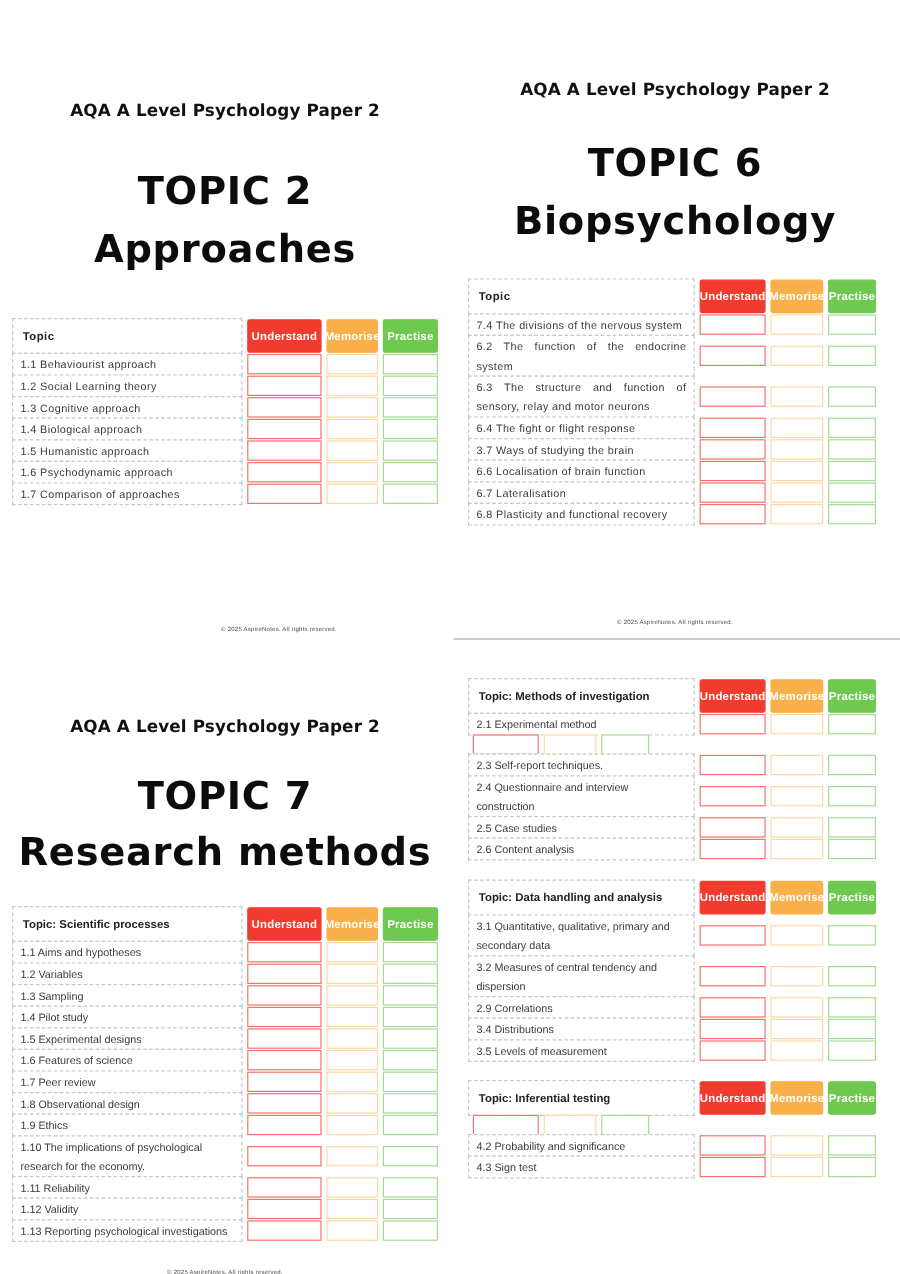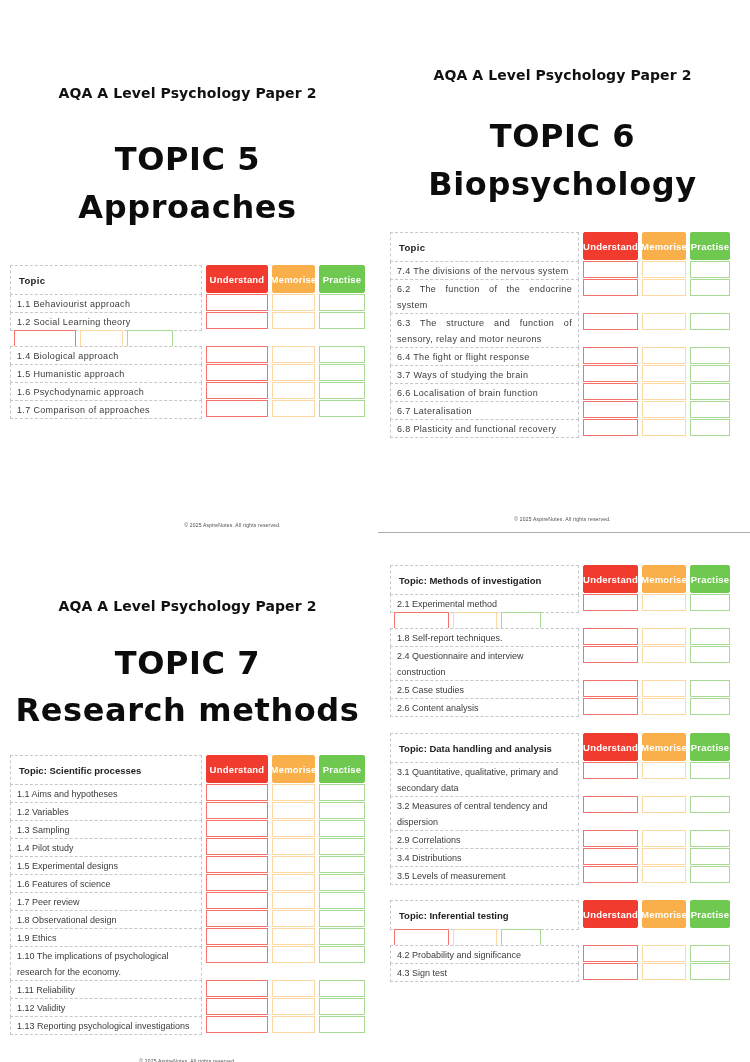--- a/index.html
+++ b/index.html
@@ -23,21 +23,21 @@
     font-family:"DejaVu Sans", sans-serif; font-weight:800; font-size:32px;
     line-height:36px; color:#0c0c0c; letter-spacing:0.6px;
   }
   .copyright {
     position:absolute; text-align:center; font-size:5px; color:#4a4a4a;
     left:0; right:0; letter-spacing:0.2px;
   }
 
   
   .checktable { position:absolute; }
-  .trow { display:flex; margin-top:-1px; align-items:flex-start; }
+  .trow { display:flex; margin-top:-1px; align-items:center; }
   .trow:first-child { margin-top:0; }
   .tcell {
     flex:1 1 auto; box-sizing:border-box; border:1px dashed #c7c7c7;
     background:#fff; padding:0.5px 6px; line-height:16px; min-height:17px;
     font-size:9px; color:#3b3b3b;
   }
   .spaced .tcell { letter-spacing:0.35px; }
   .justify .trow:not(.thead) .tcell { text-align:justify; }
   .ccell {
     flex:0 0 auto; box-sizing:border-box; border:1px solid #ddd;
@@ -59,21 +59,21 @@
 
   .divider { position:absolute; background:#ababab; height:1px; }
 </style>
 </head>
 <body>
 
 <div id="canvas">
 
   <section class="page" id="p1">
     <div class="subtitle" style="top:85px">AQA A Level Psychology Paper 2</div>
-    <h1 class="big" style="top:141px">TOPIC 5</h1>
+    <h1 class="big" style="top:141px">TOPIC 2</h1>
     <h1 class="big" style="top:189px">Approaches</h1>
     <div class="checktable spread spaced" style="top:265px; left:10px; width:355px;">
         <div class="trow thead">
           <div class="tcell">Topic</div>
           <div class="ccell head u" style="background: rgb(242, 59, 47); border-color: rgb(242, 59, 47);">Understand</div>
           <div class="ccell head m" style="background: rgb(249, 176, 75); border-color: rgb(249, 176, 75);">Memorise</div>
           <div class="ccell head p" style="background: rgb(111, 200, 79); border-color: rgb(111, 200, 79);">Practise</div>
         </div>
         <div class="trow">
           <div class="tcell">1.1 Behaviourist approach</div>
@@ -81,20 +81,21 @@
           <div class="ccell m" style="border-color: rgb(252, 217, 163);"></div>
           <div class="ccell p" style="border-color: rgb(167, 219, 147);"></div>
         </div>
         <div class="trow">
           <div class="tcell">1.2 Social Learning theory</div>
           <div class="ccell u" style="border-color: rgb(244, 116, 107);"></div>
           <div class="ccell m" style="border-color: rgb(252, 217, 163);"></div>
           <div class="ccell p" style="border-color: rgb(167, 219, 147);"></div>
         </div>
         <div class="trow">
+          <div class="tcell">1.3 Cognitive approach</div>
           <div class="ccell u" style="border-color: rgb(244, 116, 107);"></div>
           <div class="ccell m" style="border-color: rgb(252, 217, 163);"></div>
           <div class="ccell p" style="border-color: rgb(167, 219, 147);"></div>
         </div>
         <div class="trow">
           <div class="tcell">1.4 Biological approach</div>
           <div class="ccell u" style="border-color: rgb(244, 116, 107);"></div>
           <div class="ccell m" style="border-color: rgb(252, 217, 163);"></div>
           <div class="ccell p" style="border-color: rgb(167, 219, 147);"></div>
         </div>
@@ -291,21 +292,21 @@
           <div class="ccell u" style="border-color: rgb(244, 116, 107);"></div>
           <div class="ccell m" style="border-color: rgb(252, 217, 163);"></div>
           <div class="ccell p" style="border-color: rgb(167, 219, 147);"></div>
         </div>
         <div class="trow">
           <div class="ccell u" style="border-color: rgb(244, 116, 107);"></div>
           <div class="ccell m" style="border-color: rgb(252, 217, 163);"></div>
           <div class="ccell p" style="border-color: rgb(167, 219, 147);"></div>
         </div>
         <div class="trow">
-          <div class="tcell">1.8 Self-report techniques.</div>
+          <div class="tcell">2.3 Self-report techniques.</div>
           <div class="ccell u" style="border-color: rgb(244, 116, 107);"></div>
           <div class="ccell m" style="border-color: rgb(252, 217, 163);"></div>
           <div class="ccell p" style="border-color: rgb(167, 219, 147);"></div>
         </div>
         <div class="trow">
           <div class="tcell">2.4 Questionnaire and interview construction</div>
           <div class="ccell u" style="border-color: rgb(244, 116, 107);"></div>
           <div class="ccell m" style="border-color: rgb(252, 217, 163);"></div>
           <div class="ccell p" style="border-color: rgb(167, 219, 147);"></div>
         </div>

